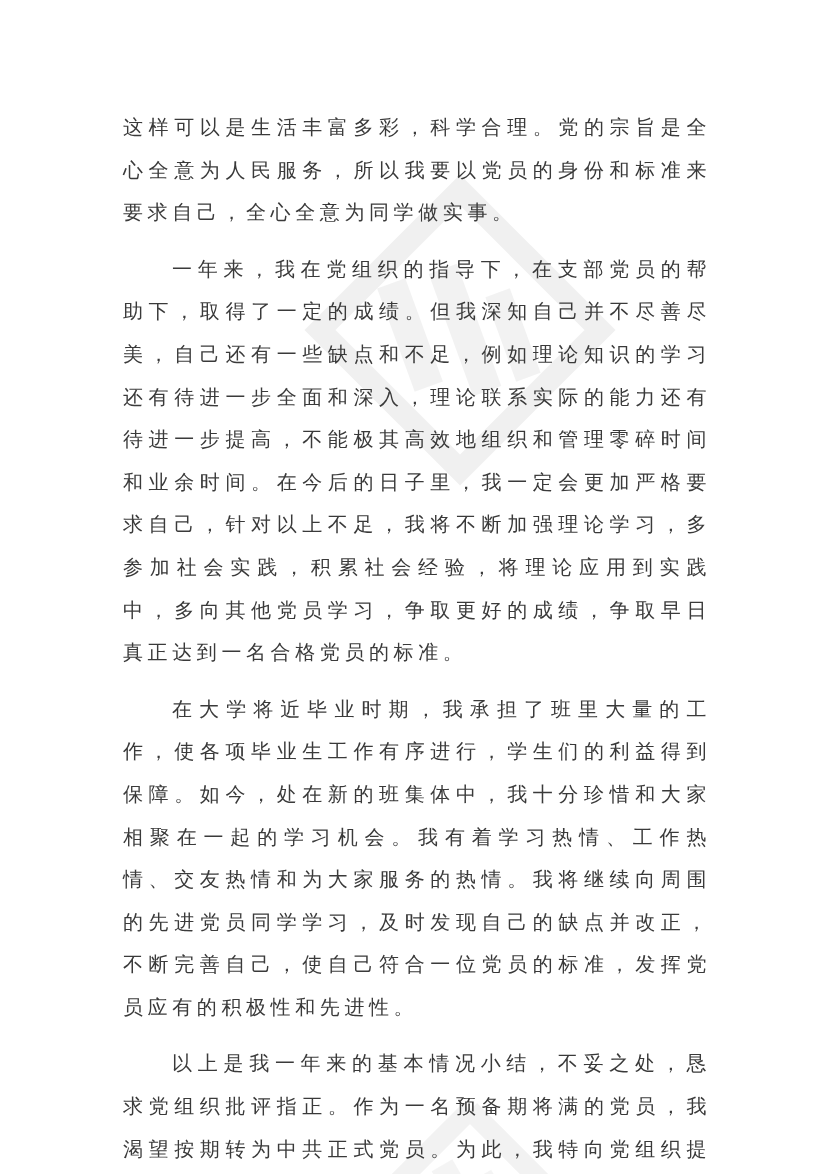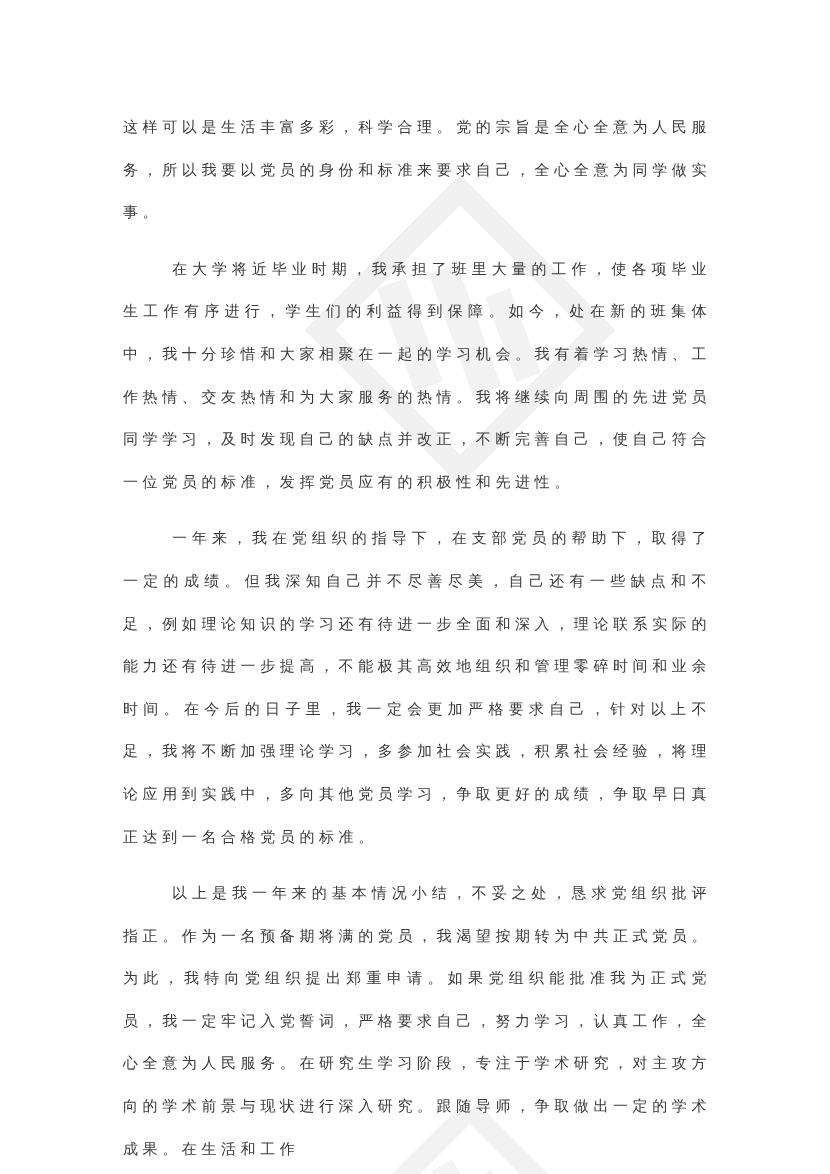--- a/index.html
+++ b/index.html
@@ -7,21 +7,21 @@
     width: 830px; height: 1174px; background: #ffffff; position: relative; overflow: hidden;
     font-family: "DejaVu Serif", "Liberation Serif", serif;
   }
   .watermark {
     position: absolute; pointer-events: none; opacity: 0.5;
   }
   .page {
     position: absolute; left: 123px; top: 106px; width: 588px;
   }
   .para {
-    margin: 0; color: #3a3a3a; font-size: 15px; line-height: 42.6px;
+    margin: 0; color: #3a3a3a; font-size: 20px; line-height: 42.6px;
     letter-spacing: 4.6px; text-align: justify; word-break: break-all;
   }
   .para.indent { text-indent: 49px; }
   .para + .para { margin-top: 14px; }
 </style>
 </head>
 <body>
 
 <svg class="watermark" style="left:300px;top:170px;" width="320" height="320" viewBox="0 0 320 320">
   <g fill="none" stroke="#e2e2e2" stroke-width="22" stroke-linejoin="miter">
@@ -38,16 +38,16 @@
     <path d="M130 10 L250 130 M130 10 L10 130"></path>
   </g>
   <g fill="#ebebeb">
     <rect x="110" y="60" width="24" height="80" transform="rotate(-30 122 100)"></rect>
     <rect x="150" y="70" width="20" height="70" transform="rotate(-30 160 105)"></rect>
   </g>
 </svg>
 
 <div class="page">
   <p class="para">这样可以是生活丰富多彩，科学合理。党的宗旨是全心全意为人民服务，所以我要以党员的身份和标准来要求自己，全心全意为同学做实事。</p>
+  <p class="para indent">一年来，我在党组织的指导下，在支部党员的帮助下，取得了一定的成绩。但我深知自己并不尽善尽美，自己还有一些缺点和不足，例如理论知识的学习还有待进一步全面和深入，理论联系实际的能力还有待进一步提高，不能极其高效地组织和管理零碎时间和业余时间。在今后的日子里，我一定会更加严格要求自己，针对以上不足，我将不断加强理论学习，多参加社会实践，积累社会经验，将理论应用到实践中，多向其他党员学习，争取更好的成绩，争取早日真正达到一名合格党员的标准。</p>
   <p class="para indent">在大学将近毕业时期，我承担了班里大量的工作，使各项毕业生工作有序进行，学生们的利益得到保障。如今，处在新的班集体中，我十分珍惜和大家相聚在一起的学习机会。我有着学习热情、工作热情、交友热情和为大家服务的热情。我将继续向周围的先进党员同学学习，及时发现自己的缺点并改正，不断完善自己，使自己符合一位党员的标准，发挥党员应有的积极性和先进性。</p>
-  <p class="para indent">一年来，我在党组织的指导下，在支部党员的帮助下，取得了一定的成绩。但我深知自己并不尽善尽美，自己还有一些缺点和不足，例如理论知识的学习还有待进一步全面和深入，理论联系实际的能力还有待进一步提高，不能极其高效地组织和管理零碎时间和业余时间。在今后的日子里，我一定会更加严格要求自己，针对以上不足，我将不断加强理论学习，多参加社会实践，积累社会经验，将理论应用到实践中，多向其他党员学习，争取更好的成绩，争取早日真正达到一名合格党员的标准。</p>
   <p class="para indent">以上是我一年来的基本情况小结，不妥之处，恳求党组织批评指正。作为一名预备期将满的党员，我渴望按期转为中共正式党员。为此，我特向党组织提出郑重申请。如果党组织能批准我为正式党员，我一定牢记入党誓词，严格要求自己，努力学习，认真工作，全心全意为人民服务。在研究生学习阶段，专注于学术研究，对主攻方向的学术前景与现状进行深入研究。跟随导师，争取做出一定的学术成果。在生活和工作</p>
 </div>
 
 </body></html>

